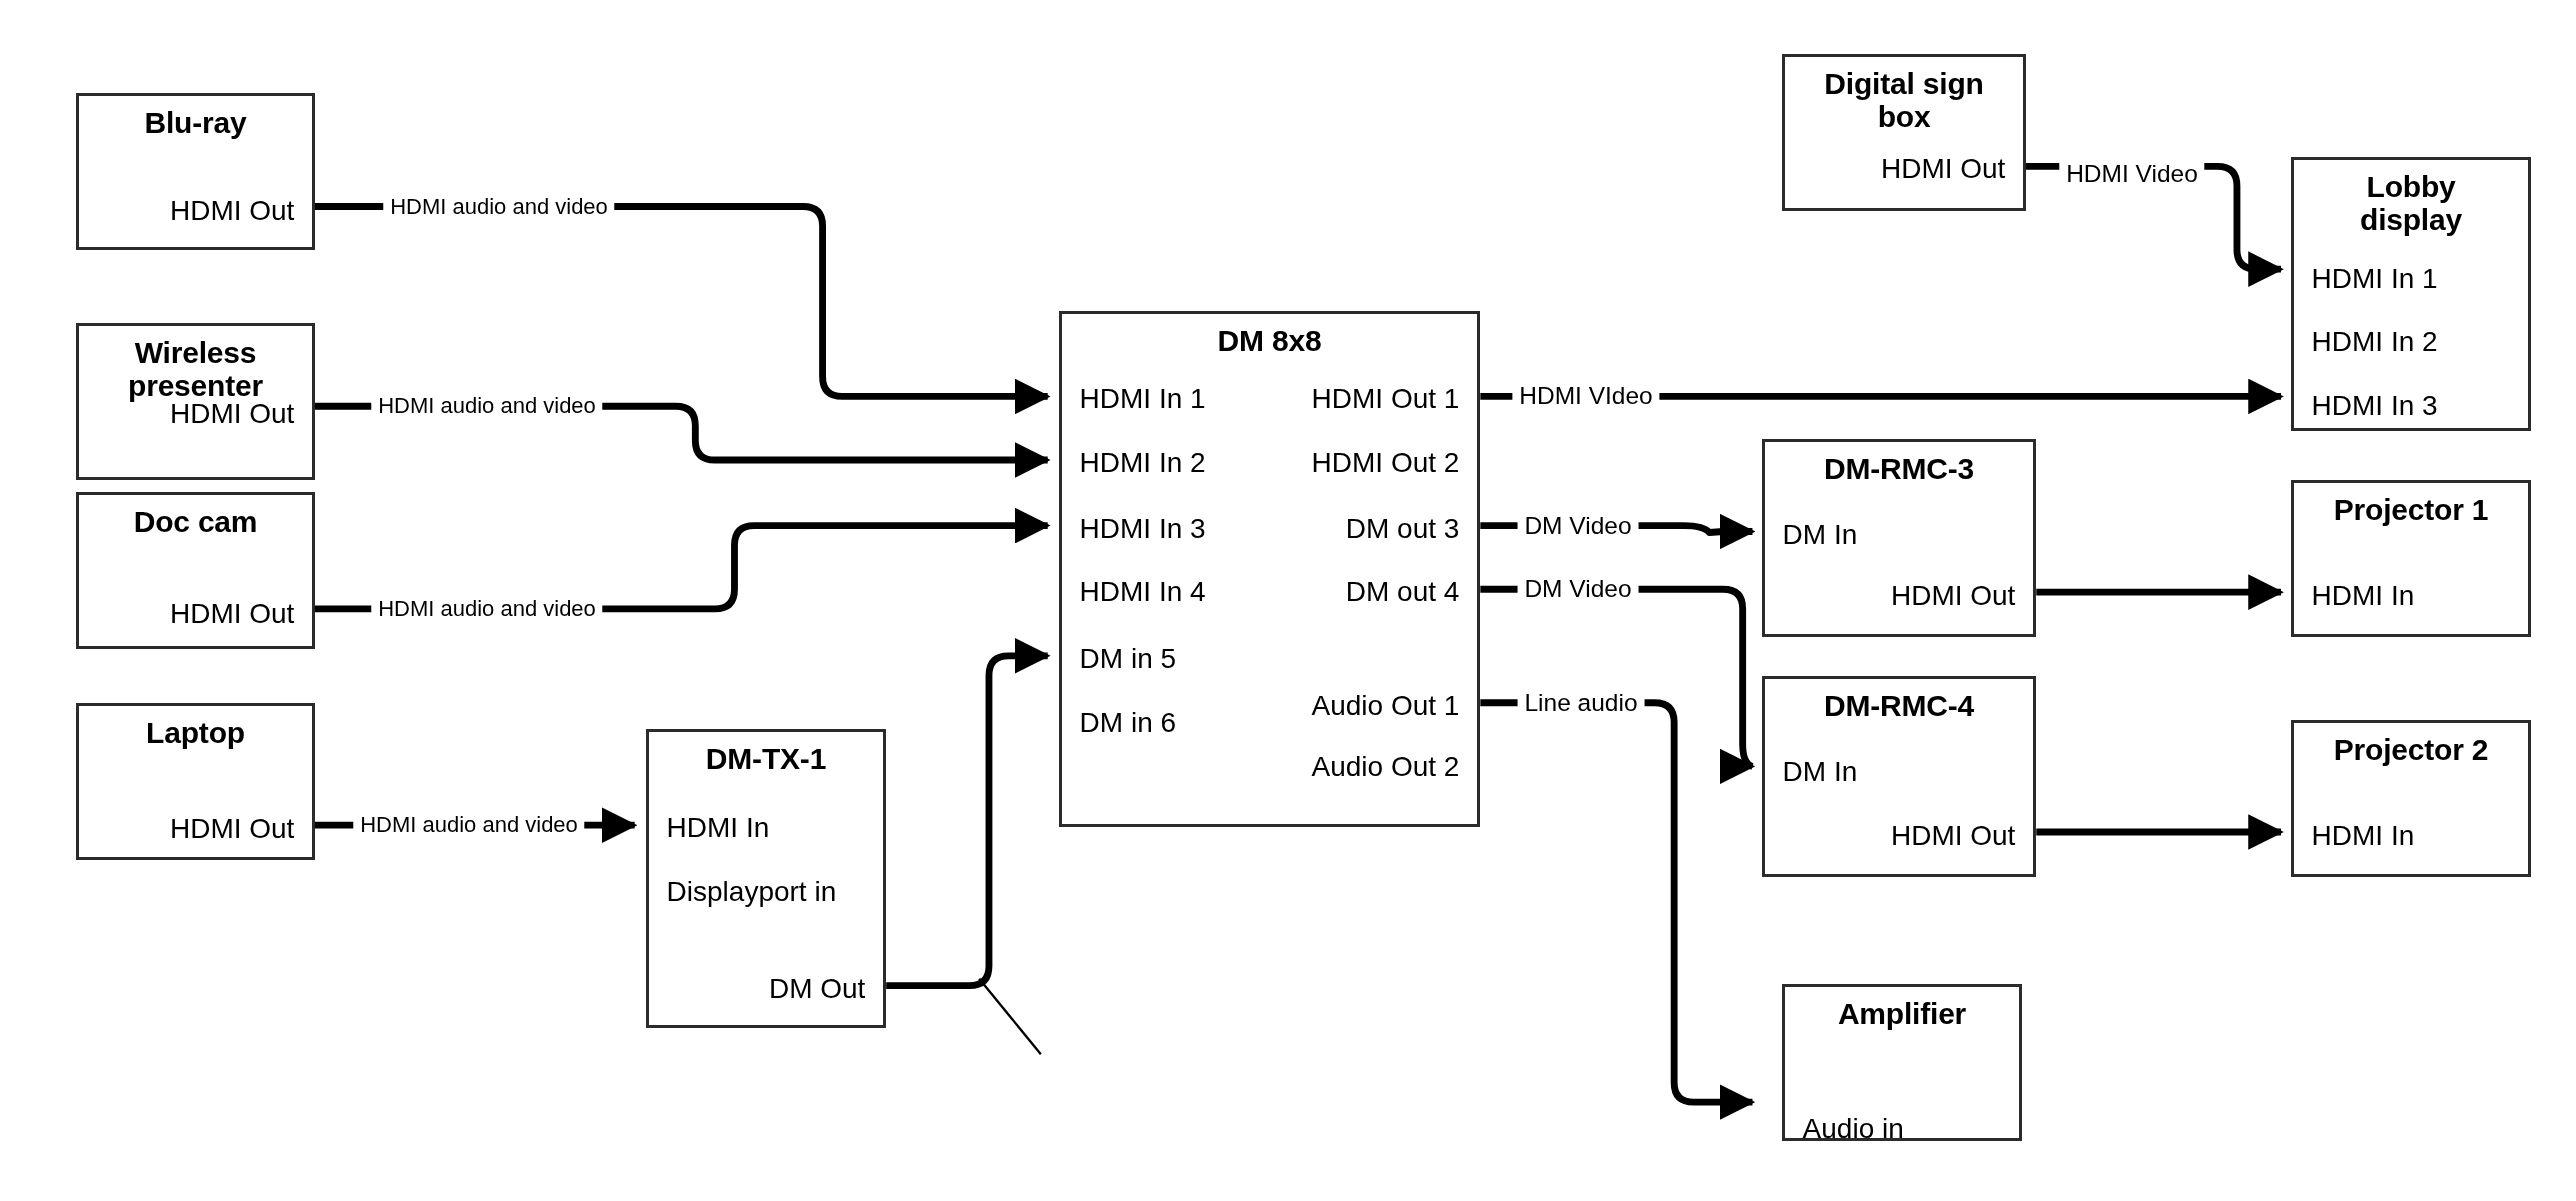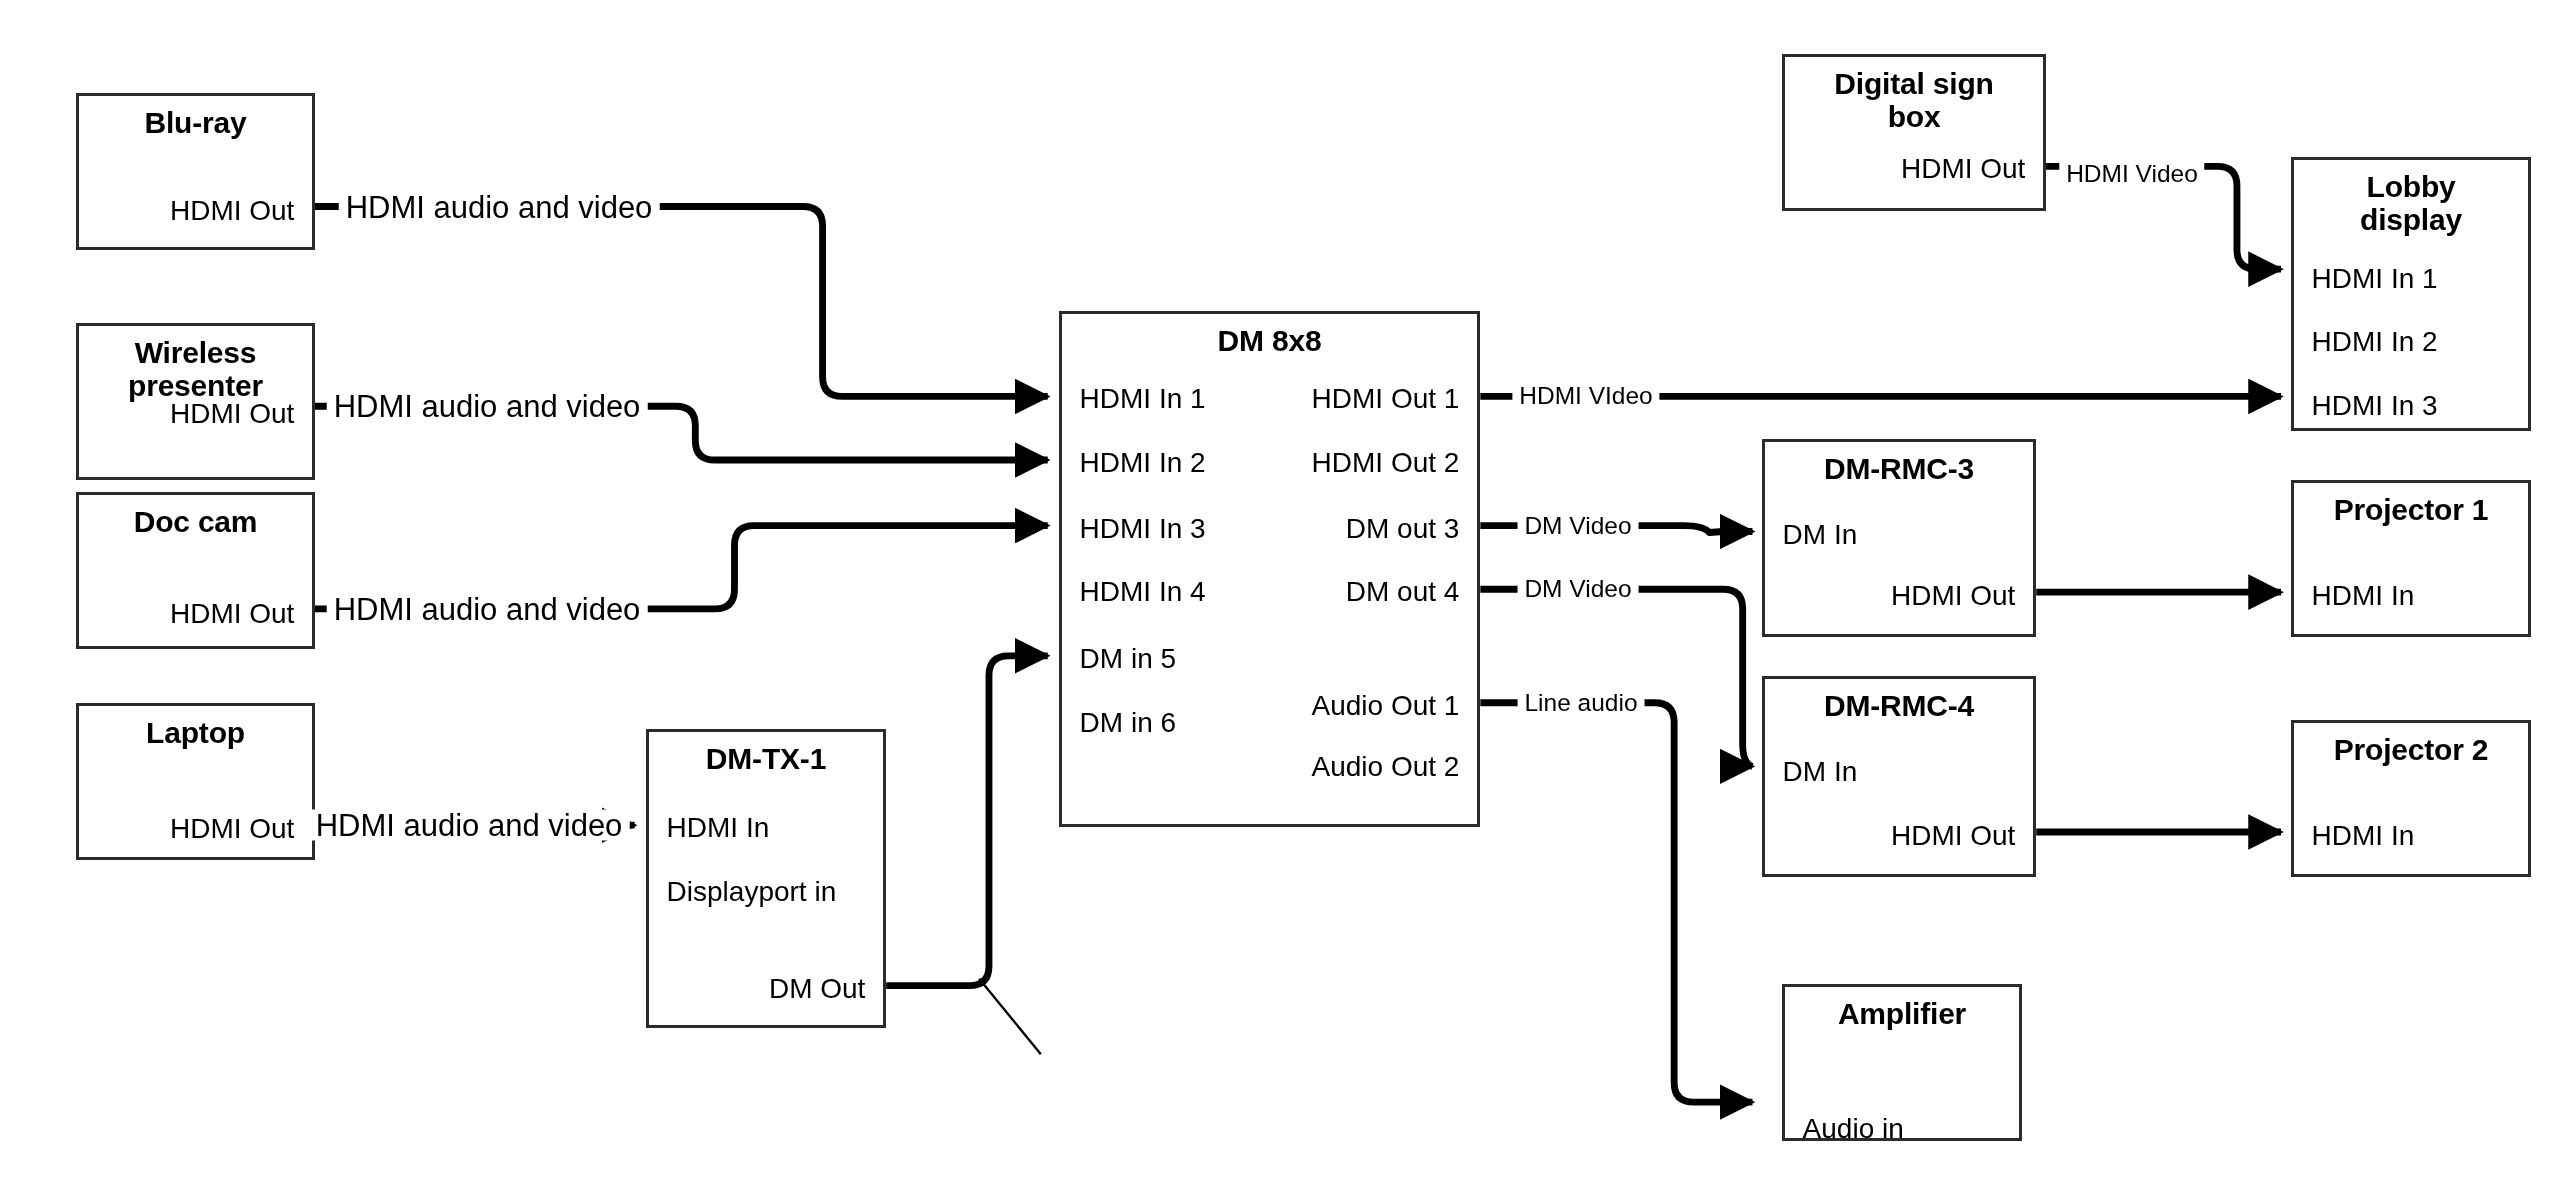--- a/index.html
+++ b/index.html
@@ -12,21 +12,21 @@
   .node .title{
     position:absolute;left:0;right:0;top:9.8px;
     text-align:center;font-weight:bold;font-size:30px;line-height:1.12;
     letter-spacing:-0.2px;
   }
   .port{position:absolute;font-size:28px;line-height:1;white-space:nowrap;}
   .port.l{left:17.6px;text-align:left;}
   .port.r{right:17.6px;text-align:right;}
 
   .wlabel{
-    position:absolute;font-size:31px;line-height:1;white-space:nowrap;
+    position:absolute;font-size:22px;line-height:1;white-space:nowrap;
     background:#fff;padding:0 6.9px;transform:translate(-50%,-50%);
   }
   .wlabel.big{font-size:24.5px;}
 
   .callout{
     position:absolute;box-sizing:border-box;border:2.9px dotted #333;background:#fff;
     font-size:23.5px;line-height:1.22;text-align:center;
     display:flex;align-items:center;justify-content:center;padding:3.9px 5.9px;
   }
 </style>
@@ -108,21 +108,21 @@
     <div class="port l" style="top:331px;">DM in 5</div>
     <div class="port l" style="top:395px;">DM in 6</div>
     <div class="port r" style="top:71px;">HDMI Out 1</div>
     <div class="port r" style="top:135px;">HDMI Out 2</div>
     <div class="port r" style="top:201px;">DM out 3</div>
     <div class="port r" style="top:264px;">DM out 4</div>
     <div class="port r" style="top:378px;">Audio Out 1</div>
     <div class="port r" style="top:439px;">Audio Out 2</div>
   </div>
 
-  <div class="node" style="left:1782px;top:54px;width:264px;height:157px;">
+  <div class="node" style="left:1782px;top:54px;width:244px;height:157px;">
     <div class="title" style="padding:0 35px;">Digital sign box</div>
     <div class="port r" style="top:98px;">HDMI Out</div>
   </div>
 
   <div class="node" style="left:2291px;top:157px;width:240px;height:274px;">
     <div class="title" style="padding:0 20px;">Lobby display</div>
     <div class="port l" style="top:105px;">HDMI In 1</div>
     <div class="port l" style="top:168px;">HDMI In 2</div>
     <div class="port l" style="top:232px;">HDMI In 3</div>
   </div>

